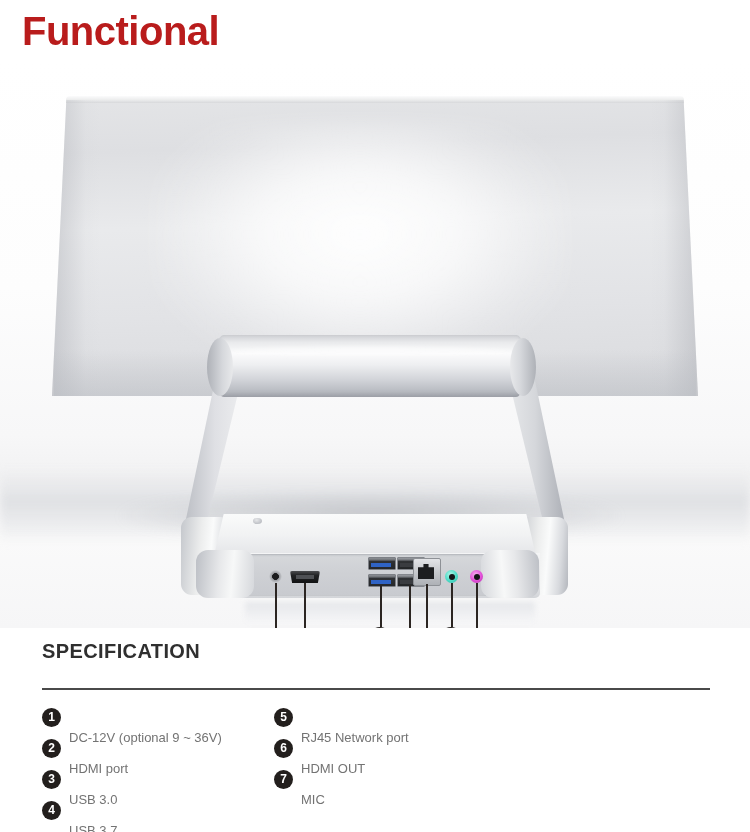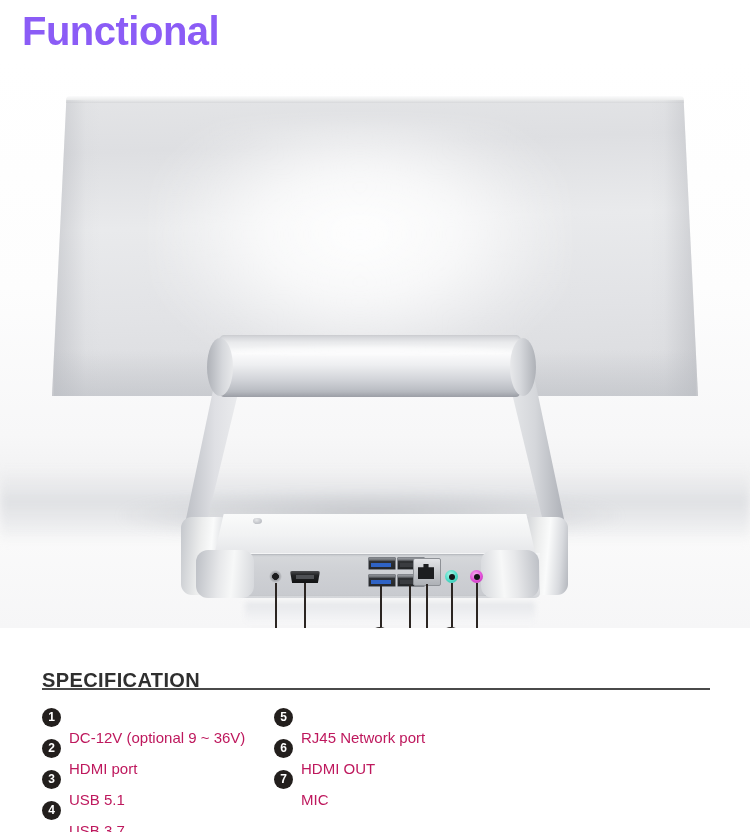--- a/index.html
+++ b/index.html
@@ -19,21 +19,21 @@
   }
 
   
   .page-title {
     position: absolute;
     left: 22px;
     top: 6px;
     font-size: 40px;
     font-weight: bold;
     letter-spacing: -0.5px;
-    color: #8b5cf6;
+    color: #b91c1c;
     line-height: 1.25;
   }
 
   
   .photo-stage {
     position: absolute;
     left: 0;
     top: 62px;
     width: 750px;
     height: 566px;
@@ -379,21 +379,21 @@
   
   .spec {
     position: absolute;
     left: 0;
     top: 640px;
     width: 750px;
   }
   .spec-heading {
     position: absolute;
     left: 42px;
-    top: 29px;
+    top: 0;
     font-size: 20px;
     font-weight: bold;
     letter-spacing: 0.4px;
     color: #2f2f2f;
   }
   .spec-rule {
     position: absolute;
     left: 42px;
     top: 48px;
     width: 668px;
@@ -425,22 +425,22 @@
     border-radius: 50%;
     background: #231f1d;
     color: #ffffff;
     font-size: 12px;
     font-weight: bold;
     line-height: 19px;
     text-align: center;
     margin-right: 8px;
   }
   .spec-text {
-    font-size: 15px;
-    color: #be185d;
+    font-size: 13px;
+    color: #737373;
     white-space: nowrap;
     margin-top: 40px;
   }
 </style>
 </head>
 <body>
 
 <div class="page-title">Functional</div>
 
 <div class="photo-stage">
@@ -508,21 +508,21 @@
       <div class="spec-item">
         <span class="spec-badge">1</span>
         <span class="spec-text">DC-12V (optional 9 ~ 36V)</span>
       </div>
       <div class="spec-item">
         <span class="spec-badge">2</span>
         <span class="spec-text">HDMI port</span>
       </div>
       <div class="spec-item">
         <span class="spec-badge">3</span>
-        <span class="spec-text">USB 5.1</span>
+        <span class="spec-text">USB 3.0</span>
       </div>
       <div class="spec-item">
         <span class="spec-badge">4</span>
         <span class="spec-text">USB 3.7</span>
       </div>
     </div>
 
     <div class="spec-col spec-col-right">
       <div class="spec-item">
         <span class="spec-badge">5</span>

